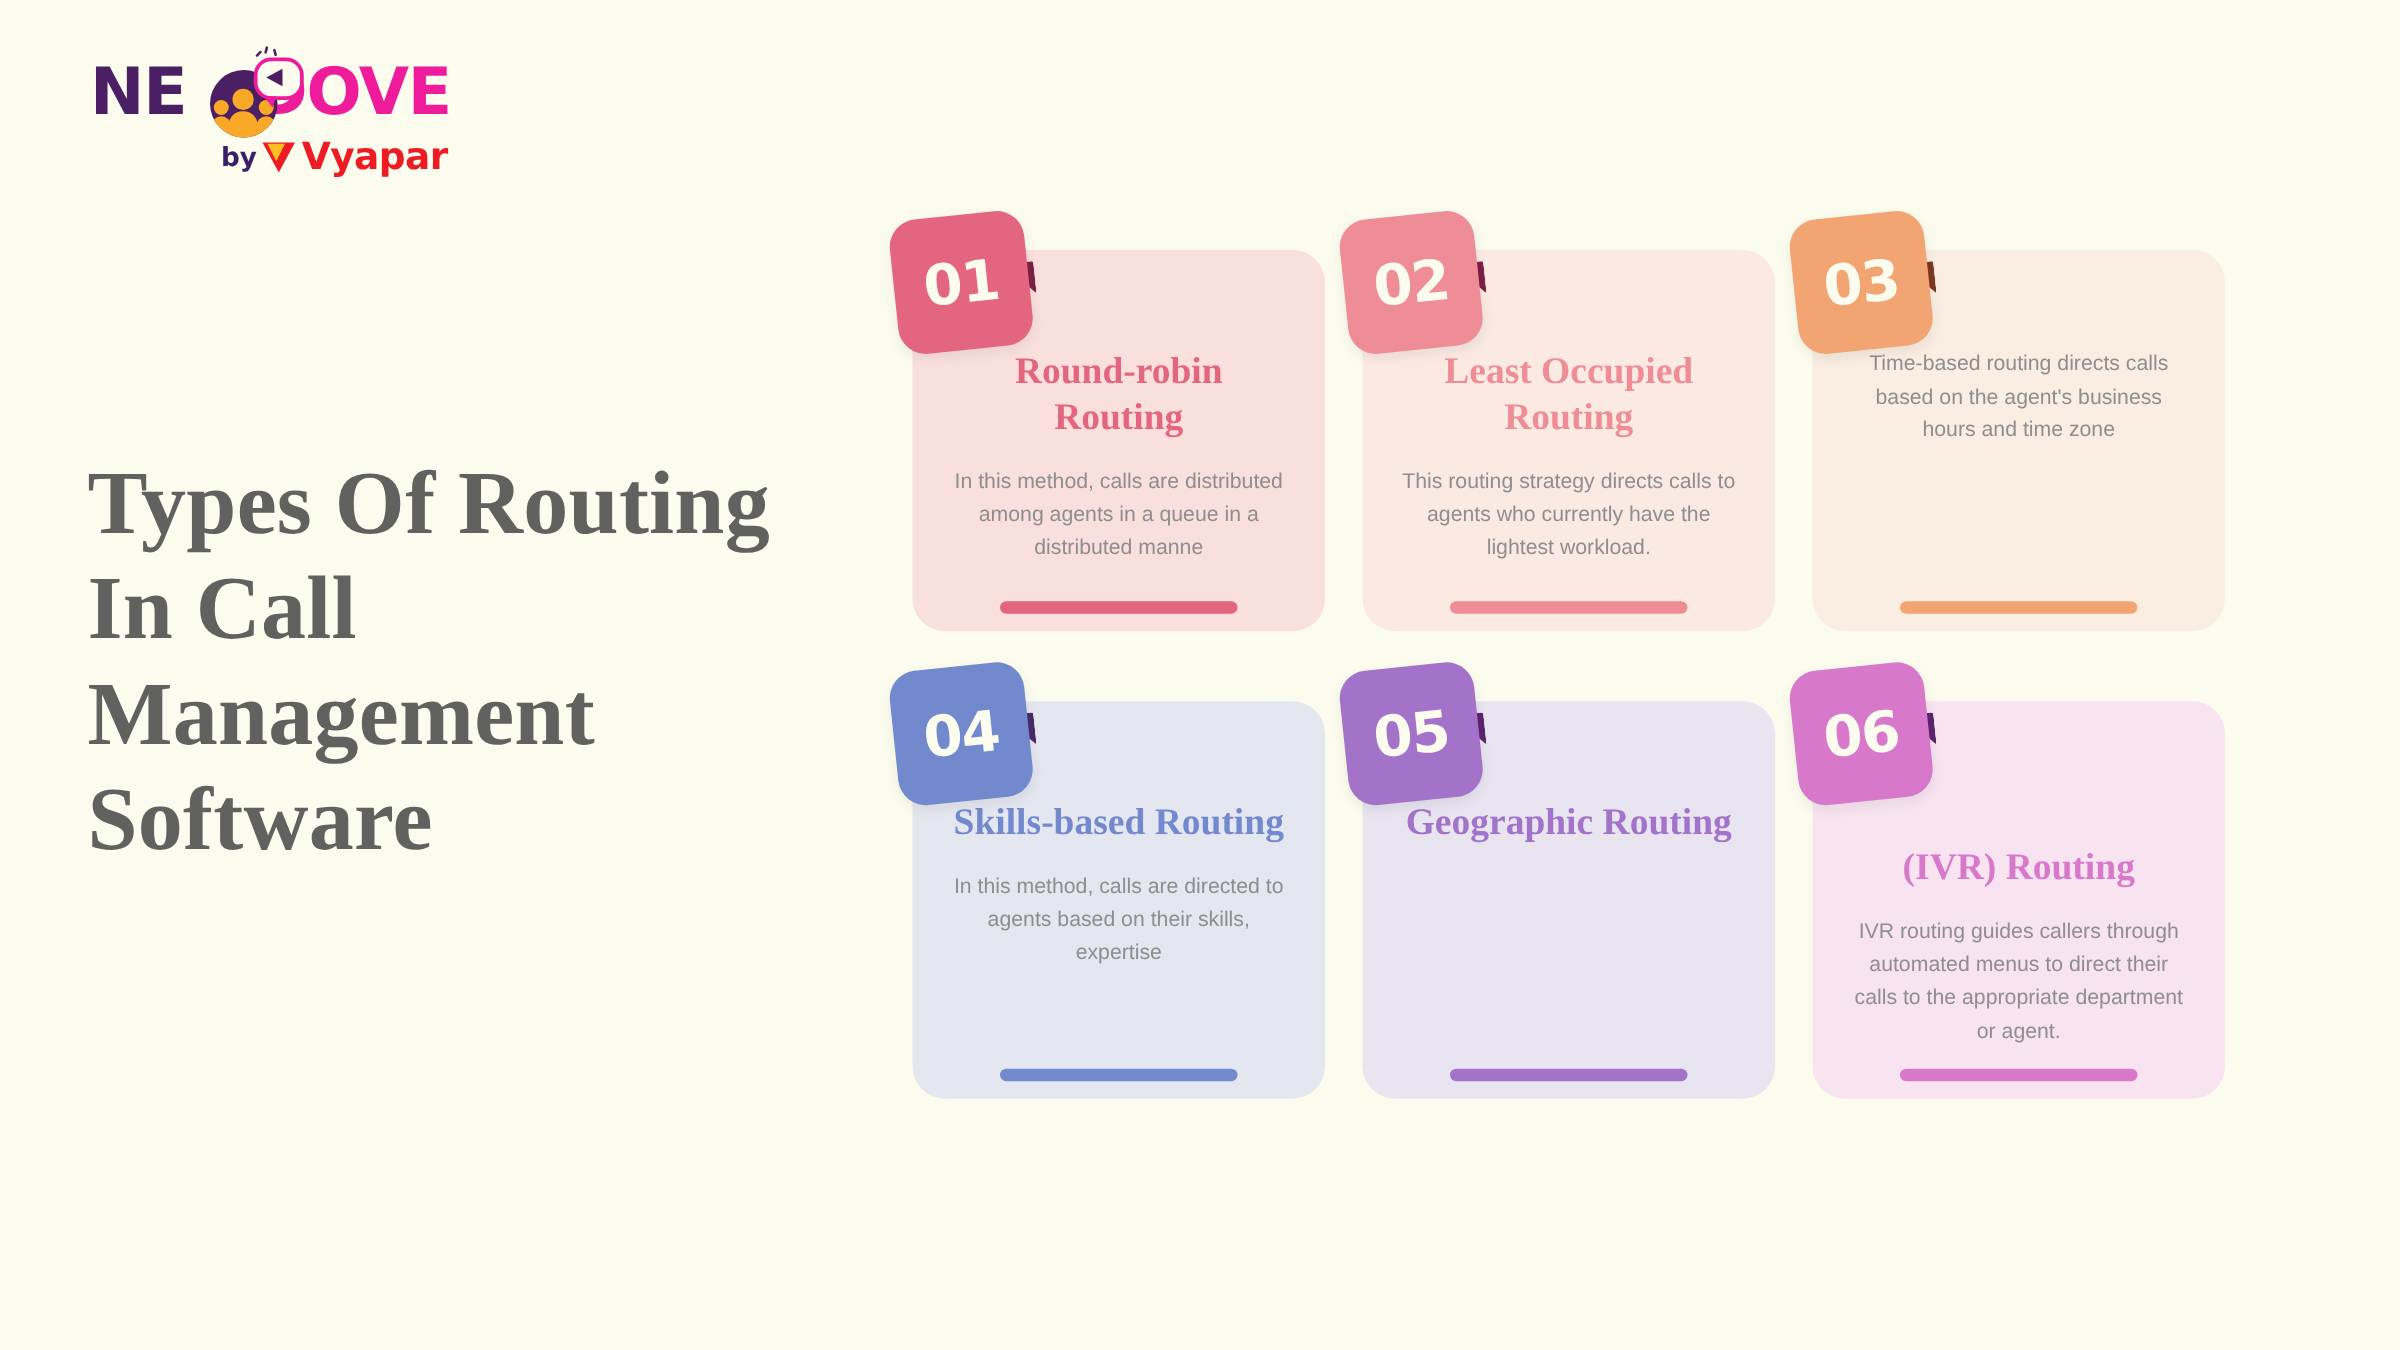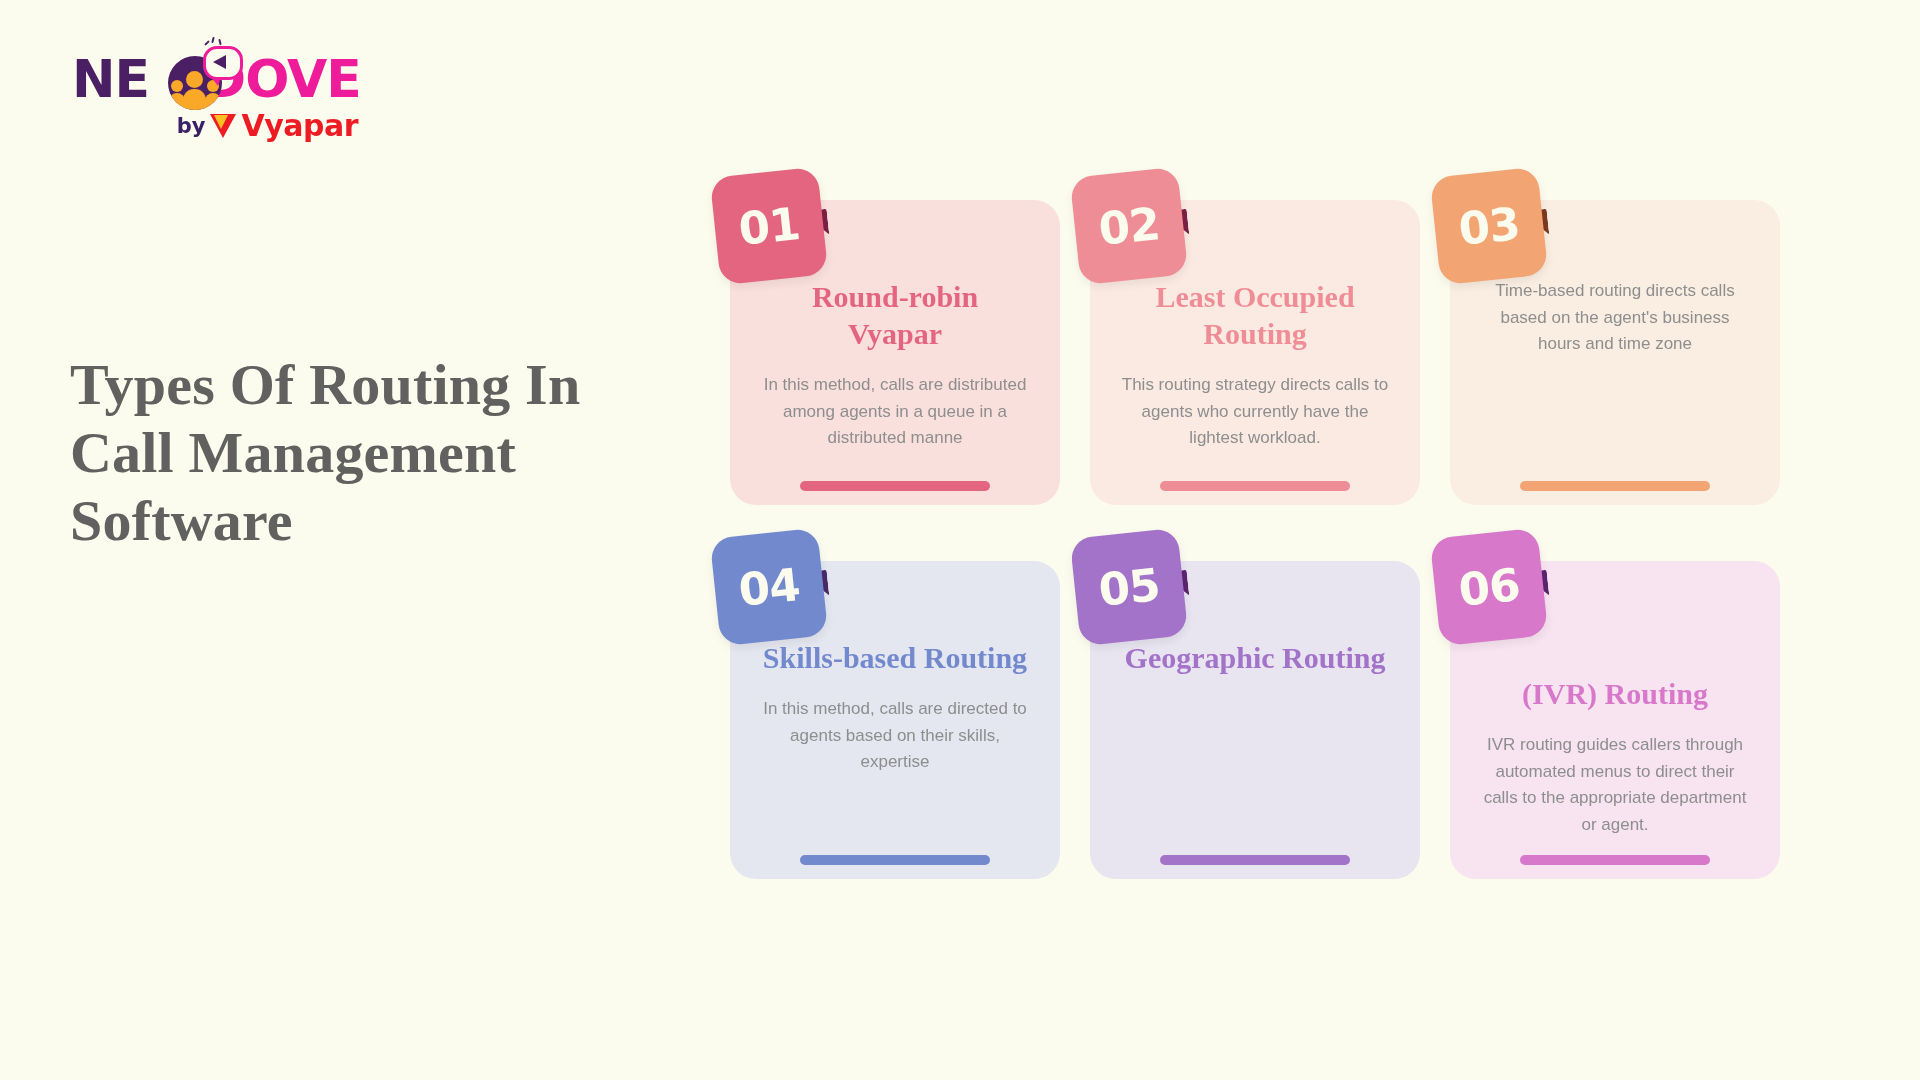--- a/index.html
+++ b/index.html
@@ -21,21 +21,20 @@
     position: absolute;
     left: 72px;
     top: 48px;
     width: 290px;
     height: 100px;
   }
   .logo-main {
     position: relative;
     height: 62px;
     display: flex;
-    align-items: center;
   }
   .logo-neo, .logo-dove {
     font-family: "DejaVu Sans", sans-serif;
     font-weight: bold;
     font-size: 52px;
     letter-spacing: -1px;
     line-height: 1;
   }
   .logo-neo { color: #4b1f63; }
   .logo-dove { color: #ee1c9b; margin-left: 54px; }
@@ -151,21 +150,21 @@
   }
 
   
   .headline {
     position: absolute;
     left: 70px;
     top: 312px;
     width: 620px;
     font-family: "Liberation Serif", "DejaVu Serif", serif;
     font-weight: bold;
-    font-size: 58px;
+    font-size: 72px;
     line-height: 1.17;
     color: #61615f;
     letter-spacing: 0.2px;
   }
 
   
   .grid {
     position: absolute;
     left: 730px;
     top: 200px;
@@ -283,21 +282,21 @@
 
 <h1 class="headline" style="color: rgb(97, 97, 95);">Types Of Routing In Call Management Software</h1>
 
 <div class="grid">
 
   <div class="card" style="background: rgb(250, 224, 221);">
     <div class="badge-fold" style="background: rgb(125, 32, 70);"></div>
     <div class="badge" style="background: rgb(228, 101, 127);">
       <span class="badge-num">01</span>
     </div>
-    <h2 class="card-title" style="color: rgb(228, 101, 127);">Round-robin Vyapar</h2>
+    <h2 class="card-title" style="color: rgb(228, 101, 127);">Round-robin Routing</h2>
     <p class="card-body">In this method, calls are distributed among agents in a queue in a distributed manne</p>
     <div class="card-bar" style="background: rgb(228, 101, 127);"></div>
   </div>
 
   <div class="card" style="background: rgb(250, 234, 226);">
     <div class="badge-fold" style="background: rgb(125, 32, 70);"></div>
     <div class="badge" style="background: rgb(239, 141, 150);">
       <span class="badge-num">02</span>
     </div>
     <h2 class="card-title" style="color: rgb(239, 141, 150);">Least Occupied Routing</h2>

